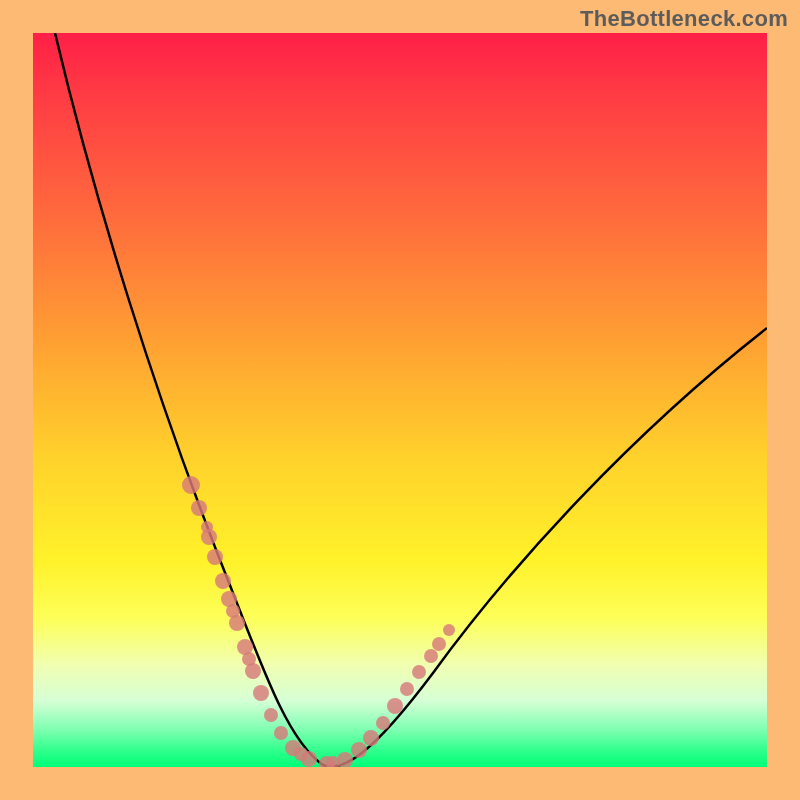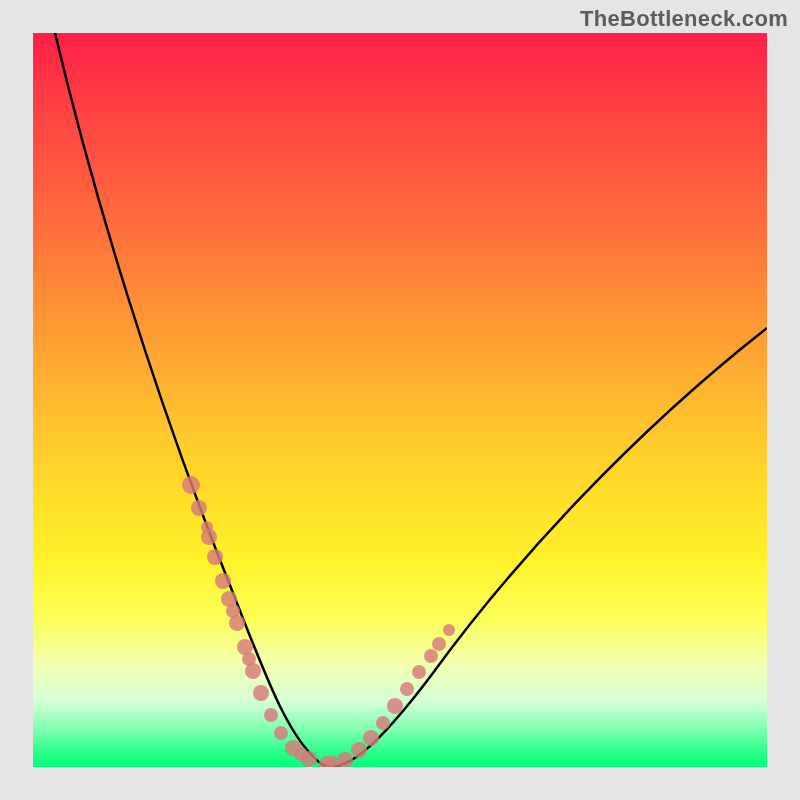--- a/index.html
+++ b/index.html
@@ -10,21 +10,21 @@
     background: #000;
     font-family: Arial, Helvetica, sans-serif;
     overflow: hidden;
   }
   .frame {
     position: absolute;
     top: 0;
     left: 0;
     width: 800px;
     height: 800px;
-    background: #e5e5e5;
+    background: #fdba74;
   }
   .plot-area {
     position: absolute;
     top: 33px;
     left: 33px;
     width: 734px;
     height: 734px;
     overflow: hidden;
   }
   .gradient-bg {

